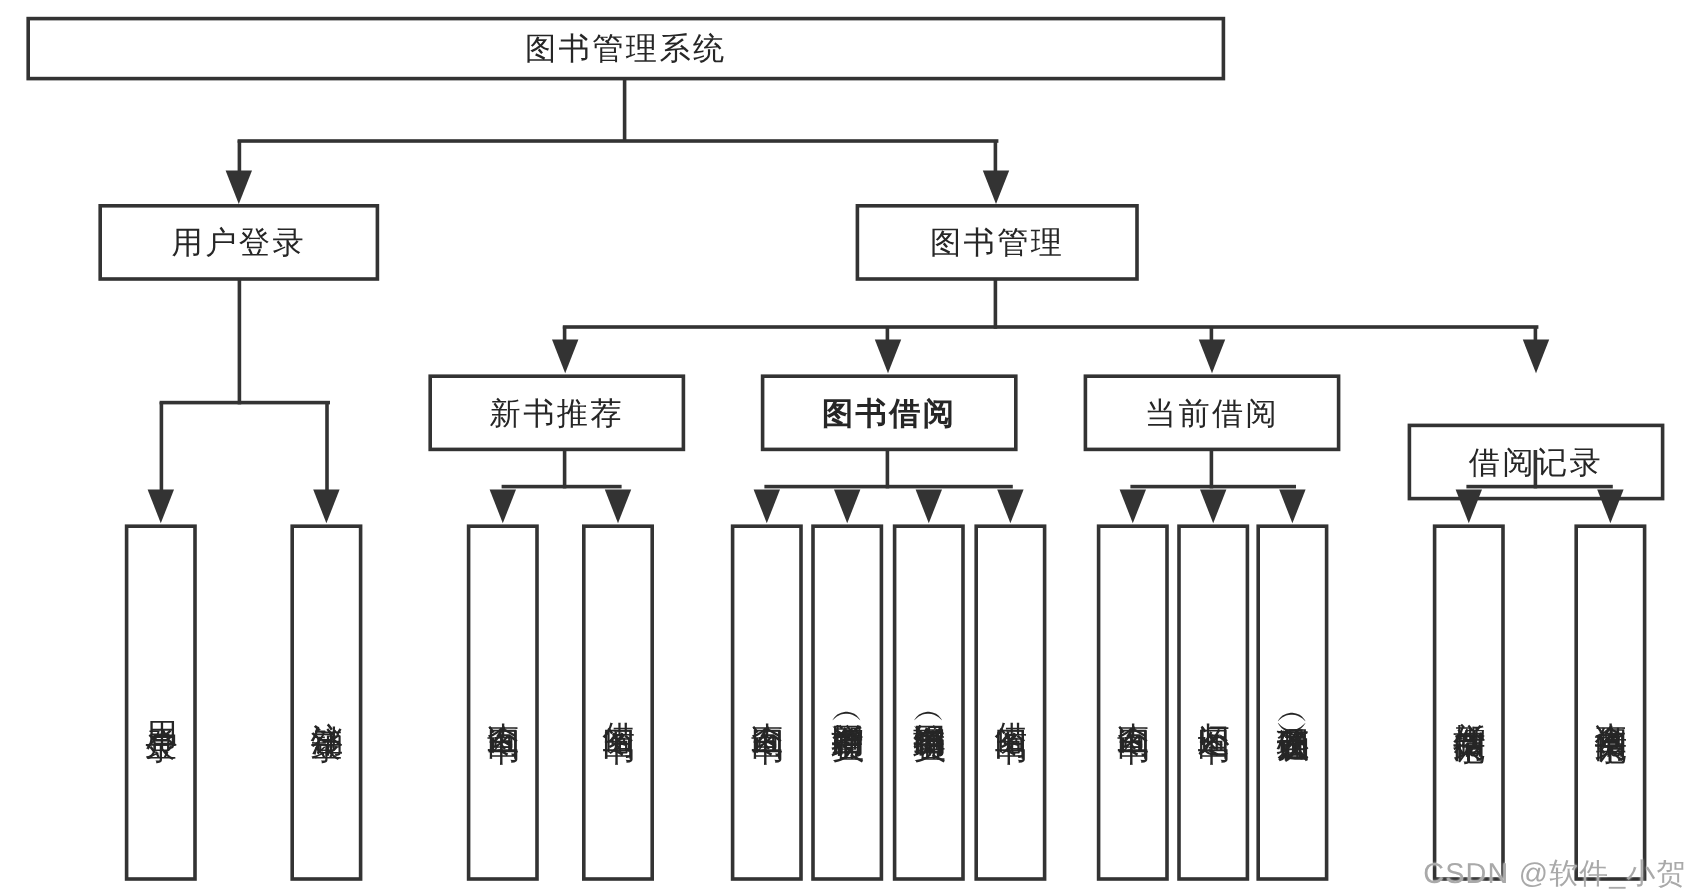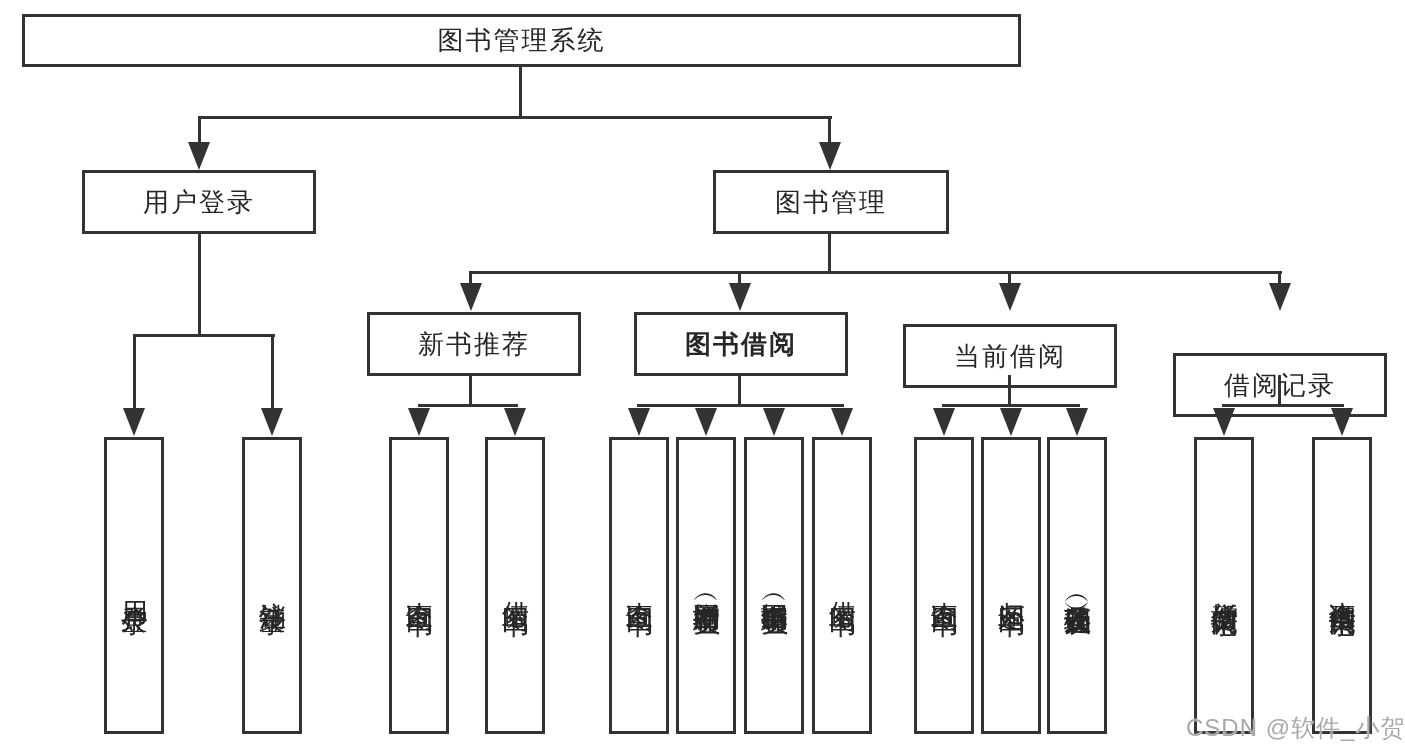--- a/index.html
+++ b/index.html
@@ -93,23 +93,23 @@
   <div class="hline" style="left:469px; top:271px; width:813px;"></div>
   <div class="vline" style="left:469px; top:272px; height:12px;"></div>
   <div class="vline" style="left:738px; top:272px; height:12px;"></div>
   <div class="vline" style="left:1008px; top:272px; height:12px;"></div>
   <div class="vline" style="left:1278px; top:272px; height:12px;"></div>
   <div class="arrow" style="left:460px; top:283px;"></div>
   <div class="arrow" style="left:729px; top:283px;"></div>
   <div class="arrow" style="left:999px; top:283px;"></div>
   <div class="arrow" style="left:1269px; top:283px;"></div>
 
-  <div class="box" style="left:367px; top:312px; width:214px; height:64px;">新书推荐</div>
+  <div class="box" style="left:357px; top:312px; width:214px; height:64px;">新书推荐</div>
   <div class="box" style="left:634px; top:312px; width:214px; height:64px;font-weight:bold;">图书借阅</div>
-  <div class="box" style="left:903px; top:324px; width:214px; height:64px;text-align:right;">当前借阅</div>
+  <div class="box" style="left:903px; top:312px; width:214px; height:64px;text-align:right;">当前借阅</div>
   <div class="box" style="left:1173px; top:312px; width:214px; height:64px;margin-top:41px;">借阅记录</div>
 
   <div class="vline" style="left:469px; top:375px; height:32px;"></div>
   <div class="hline" style="left:418px; top:404px; width:100px;"></div>
   <div class="arrow" style="left:408px; top:408px;"></div>
   <div class="arrow" style="left:504px; top:408px;"></div>
 
   <div class="vline" style="left:738px; top:375px; height:32px;"></div>
   <div class="hline" style="left:637px; top:404px; width:207px;"></div>
   <div class="arrow" style="left:628px; top:408px;"></div>

